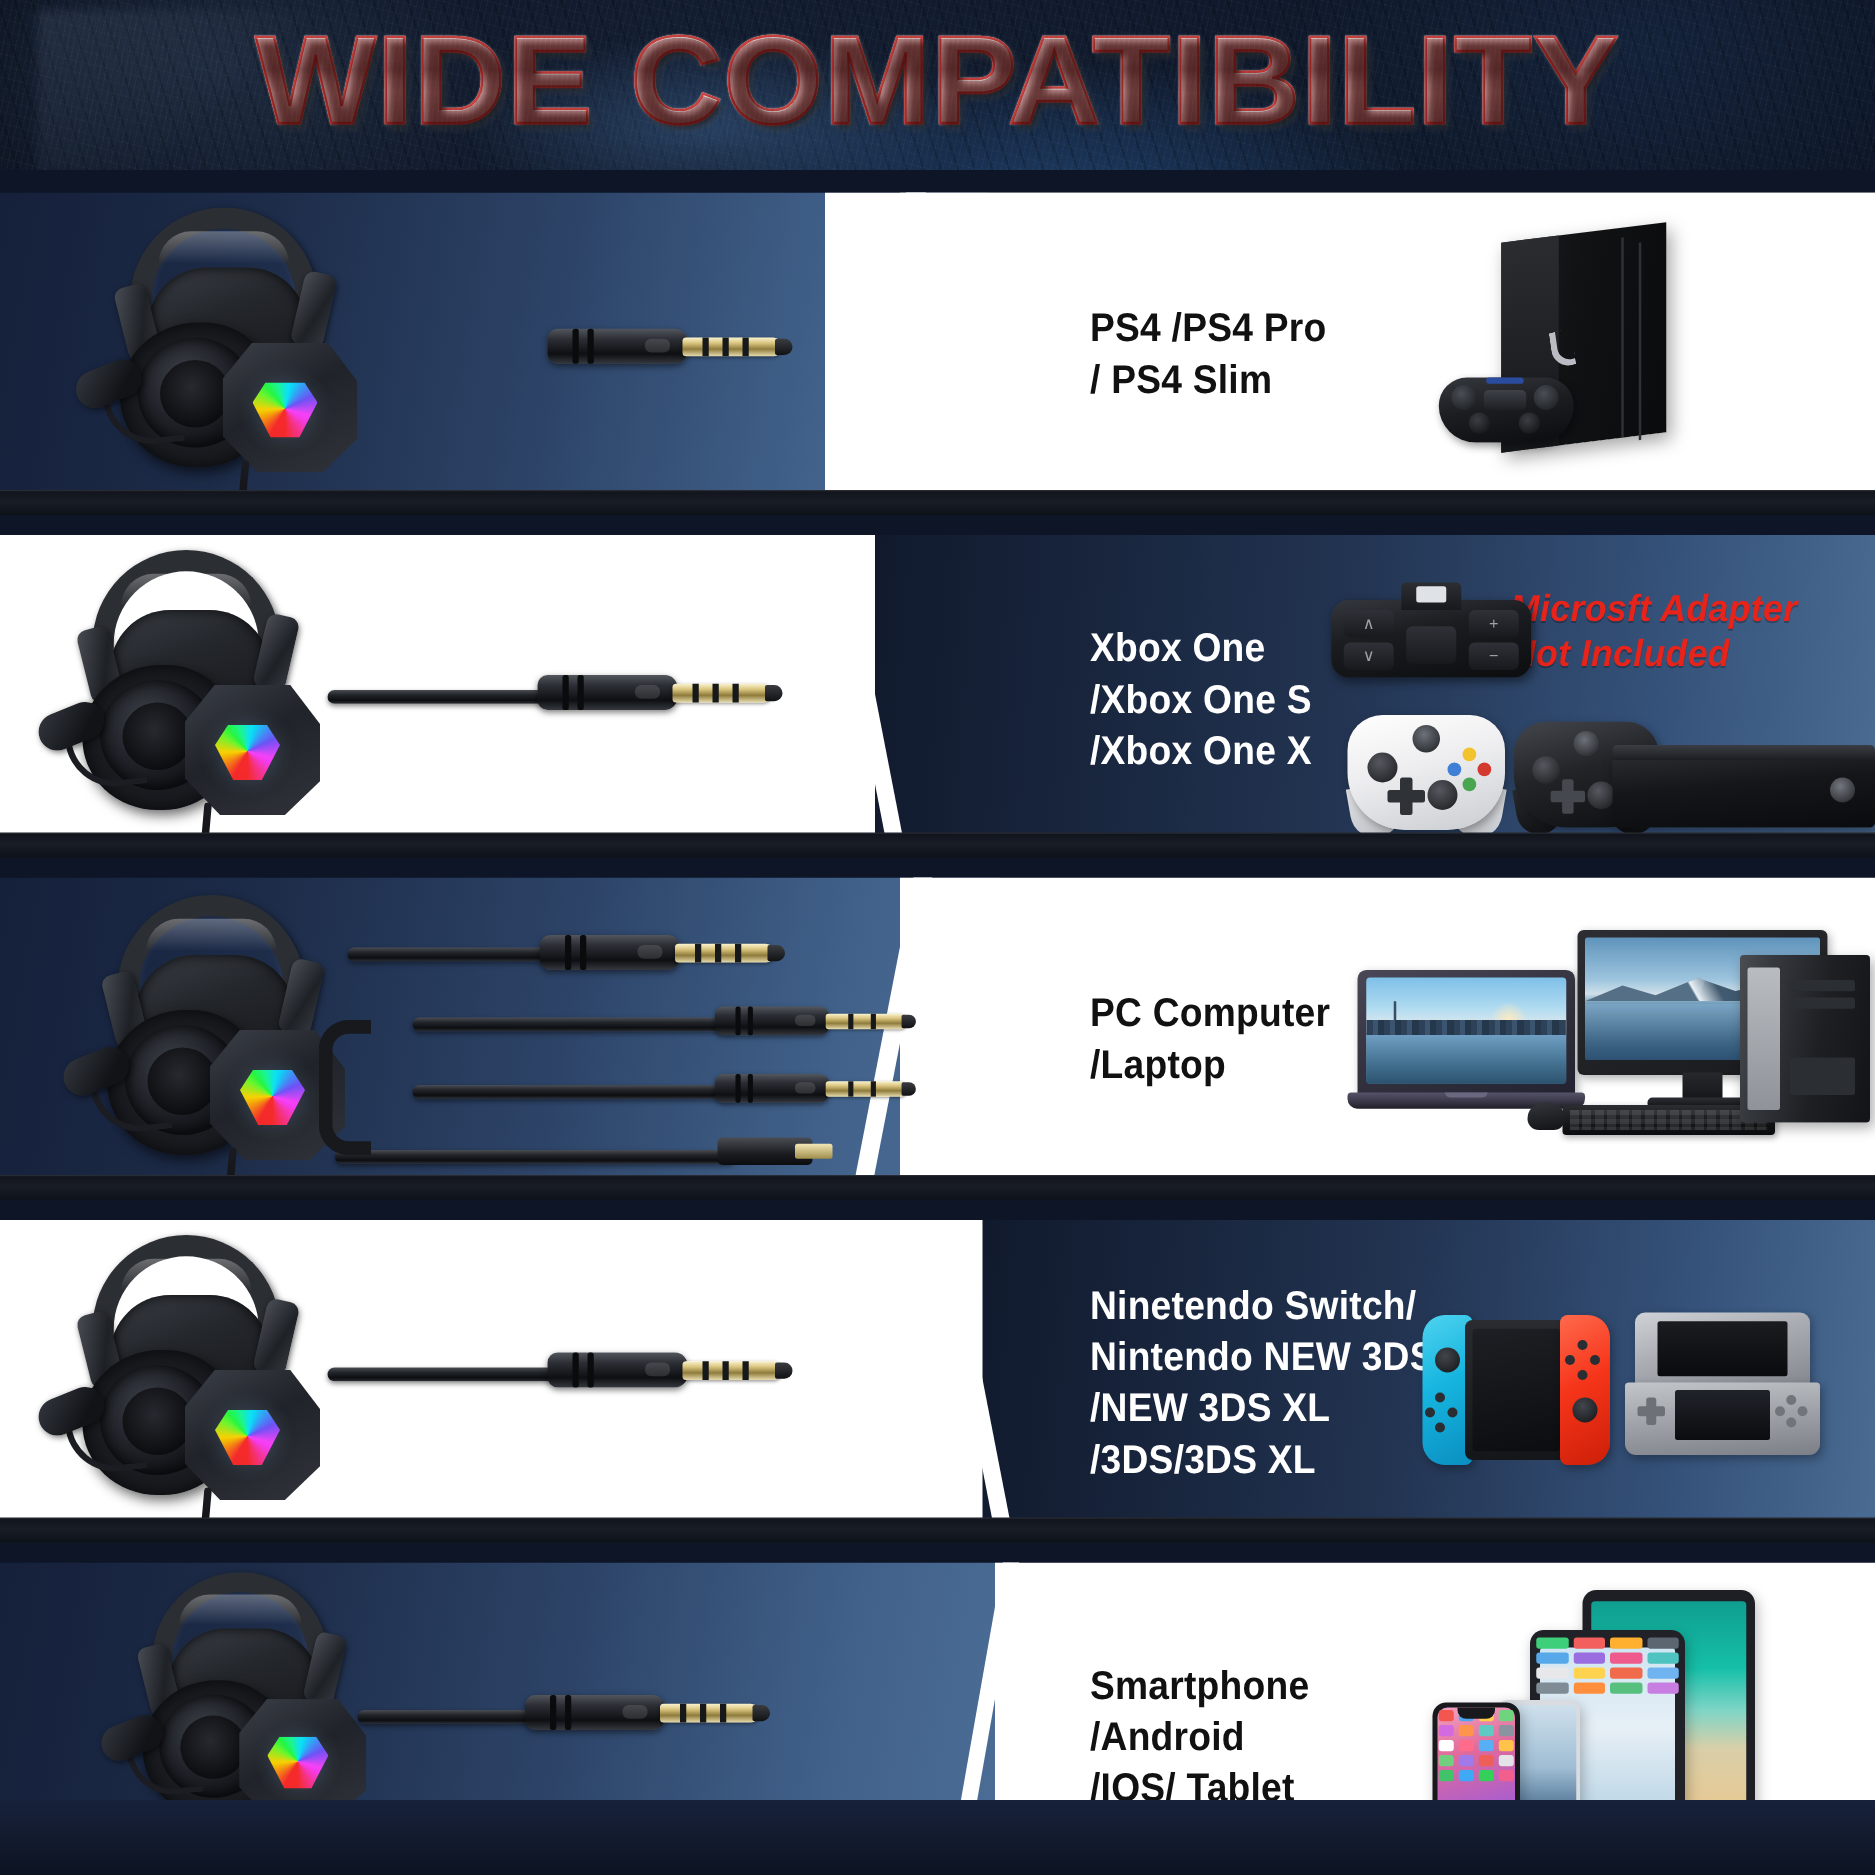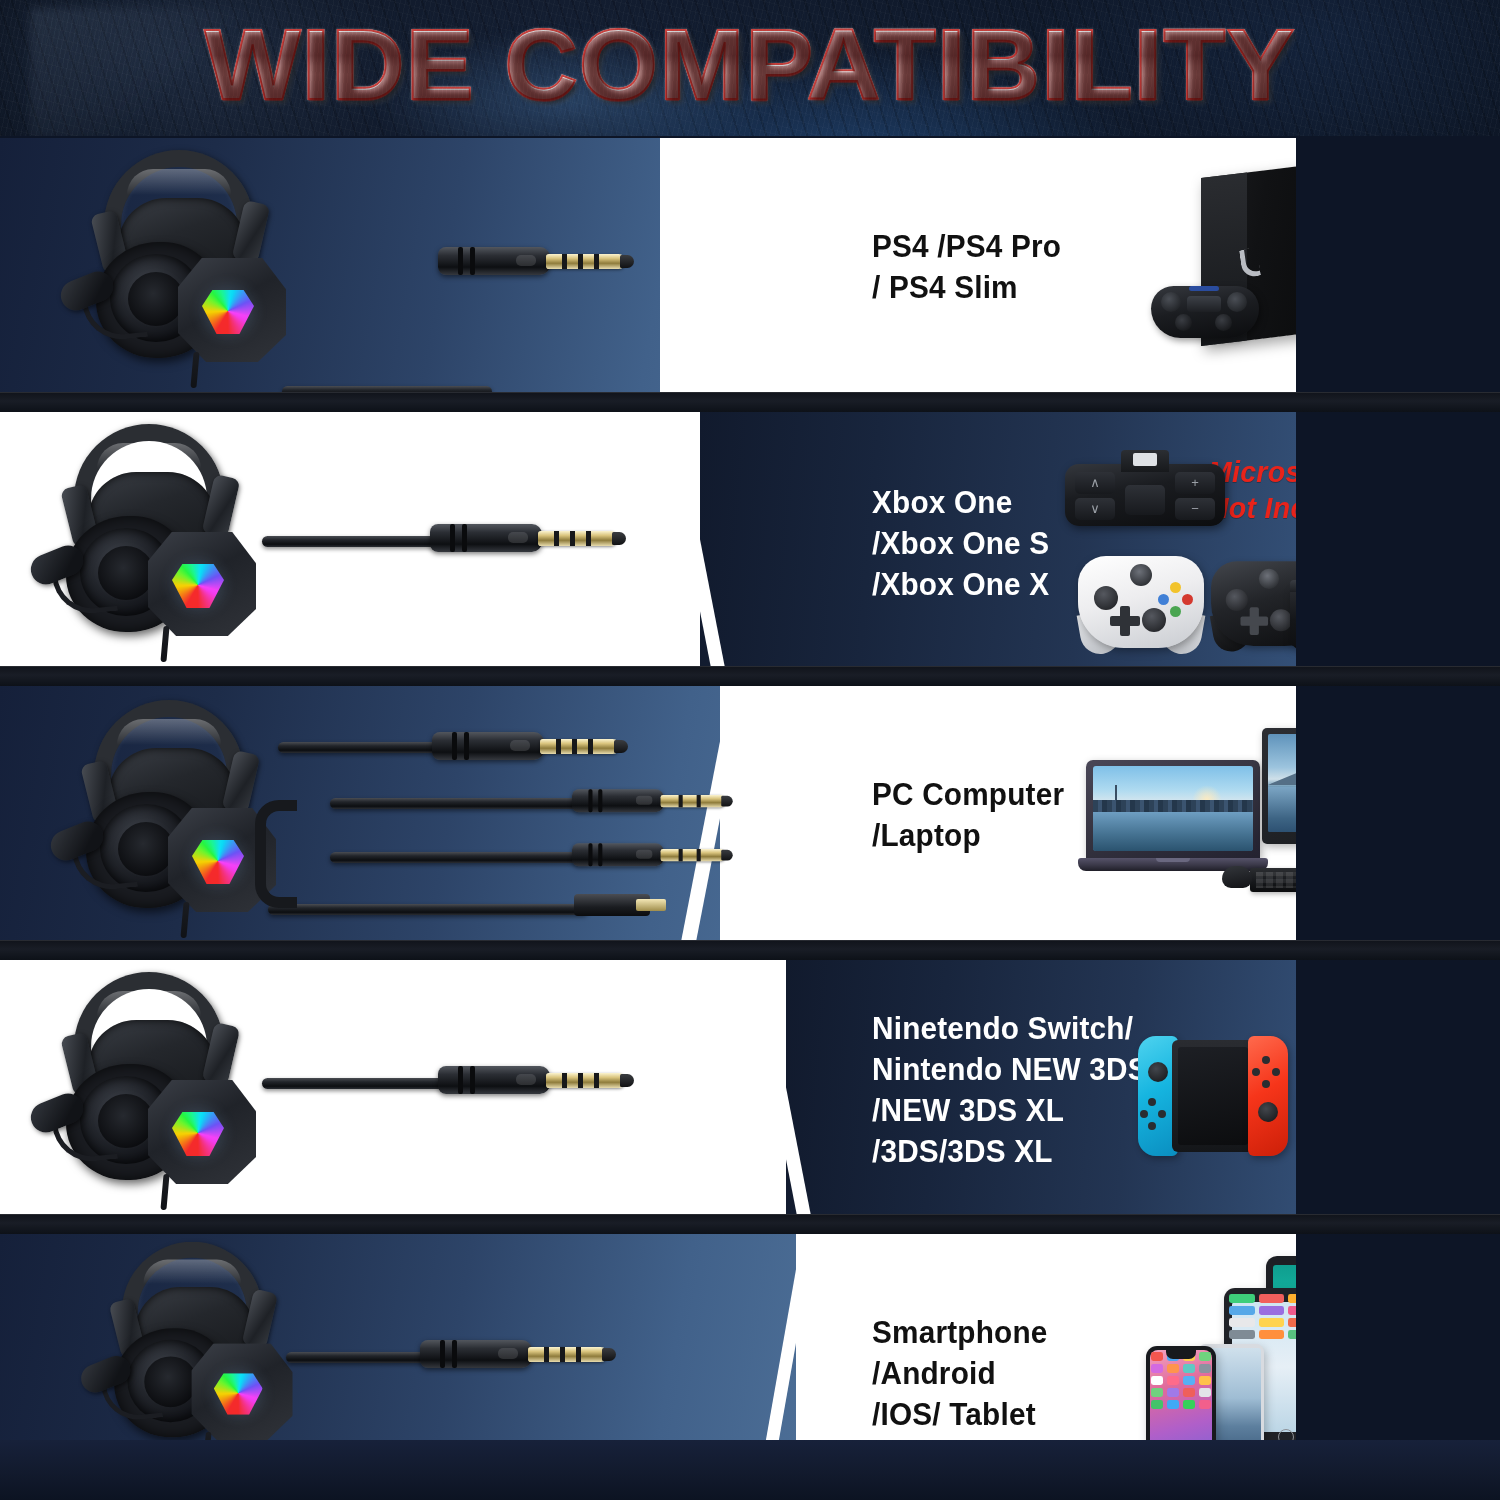--- a/index.html
+++ b/index.html
@@ -62,21 +62,21 @@
     white-space:nowrap;
   }
   .title-scratch {
     position:absolute; left:0; right:0; top:12px; height:104px;
     pointer-events:none;
     background:repeating-linear-gradient(96deg, rgba(255,255,255,.05) 0 1px, rgba(0,0,0,0) 1px 4px);
     mix-blend-mode:overlay;
   }
 
   
-  .row { position:absolute; left:0; width:1296px; overflow:hidden; }
+  .row { position:absolute; left:0; width:1500px; overflow:hidden;margin-top:16px; }
   .panel { position:absolute; top:0; height:100%; }
 
   
   .bg-blue-L {           
     background:linear-gradient(100deg,#15203a 0%,#1d2c49 26%,#2d4468 56%,#41618a 82%,#4c6e96 100%);
   }
   .bg-blue-R {           
     background:linear-gradient(95deg,#111a2d 0%,#18253d 22%,#233553 48%,#35527a 78%,#4a6b92 100%);
   }
   .bg-white { background:#ffffff; }

